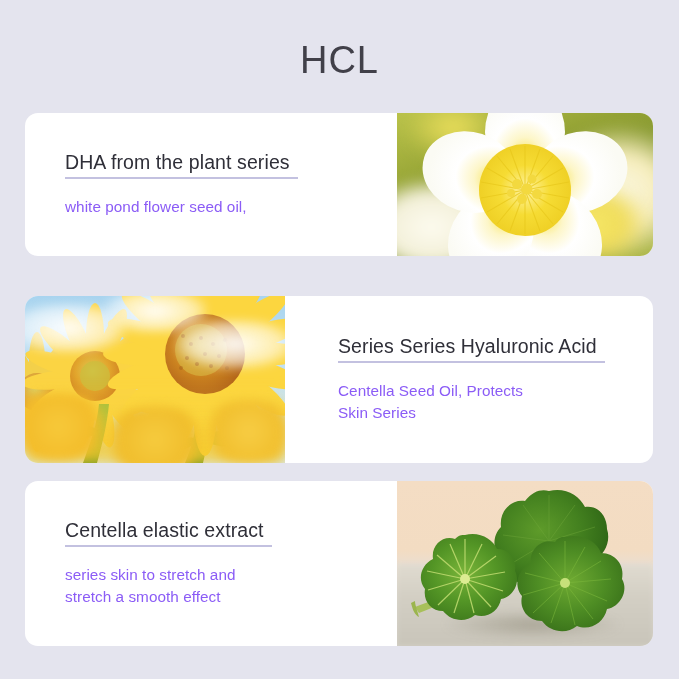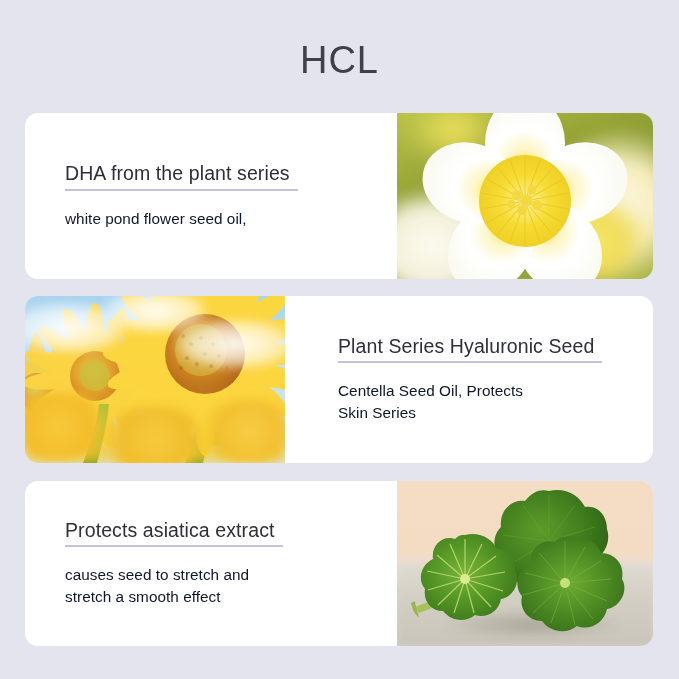--- a/index.html
+++ b/index.html
@@ -38,21 +38,21 @@
     left: 25px;
     width: 628px;
     background: #ffffff;
     border-radius: 13px;
     overflow: hidden;
     display: flex;
     flex-direction: row;
   }
   .card.reverse { flex-direction: row-reverse; }
 
-  #card-1 { top: 113px; height: 166px; }
+  #card-1 { top: 113px; height: 143px; }
   #card-2 { top: 296px; height: 167px; }
   #card-3 { top: 481px; height: 165px; }
 
   .card-text {
     flex: 0 0 372px;
     box-sizing: border-box;
     padding: 0 22px 0 40px;
     display: flex;
     flex-direction: column;
     justify-content: center;
@@ -71,21 +71,21 @@
     white-space: nowrap;
     align-self: flex-start;
     border-bottom: 2.5px solid #c3c1e0;
     padding-bottom: 3px;
     padding-right: 8px;
     margin-bottom: 17px;
   }
   .card-body {
     font-size: 15.3px;
     font-weight: 400;
-    color: #0f172a;
+    color: #8b5cf6;
     line-height: 1.42;
     letter-spacing: 0.05px;
   }
   .card-body-line { display: block; white-space: nowrap; }
 
   .card-image {
     flex: 1 1 auto;
     position: relative;
     overflow: hidden;
   }
@@ -216,21 +216,21 @@
             <circle cx="-14" cy="3" r="4"></circle>
               <circle cx="2" cy="-1" r="5.5"></circle>
           </g>
         </g>
       </svg>
     </div>
   </div>
 
   <div class="card reverse" id="card-2">
     <div class="card-text">
-      <div class="card-heading">Plant Series Hyaluronic Seed</div>
+      <div class="card-heading">Series Series Hyaluronic Acid</div>
       <div class="card-body">
         <span class="card-body-line">Centella Seed Oil, Protects</span>
         <span class="card-body-line">Skin Series</span>
       </div>
     </div>
     <div class="card-image img-sunflower" style="flex:0 0 260px;">
       <div class="sf-cloud" style="left:-6%;top:4%;width:45%;height:30%;"></div>
       <div class="sf-cloud" style="left:30%;top:-4%;width:40%;height:26%;"></div>
       <div class="sf-cloud" style="left:58%;top:14%;width:46%;height:30%;"></div>
       <div class="sf-haze"></div>
@@ -342,23 +342,23 @@
             <circle cx="-22" cy="-18" r="2"></circle>
               <circle cx="-24" cy="14" r="2"></circle>
           </g>
         </g>
       </svg>
     </div>
   </div>
 
   <div class="card" id="card-3">
     <div class="card-text">
-      <div class="card-heading">Protects asiatica extract</div>
+      <div class="card-heading">Centella elastic extract</div>
       <div class="card-body">
-        <span class="card-body-line">causes seed to stretch and</span>
+        <span class="card-body-line">series skin to stretch and</span>
         <span class="card-body-line">stretch a smooth effect</span>
       </div>
     </div>
     <div class="card-image img-centella">
       <div class="ct-ground"></div>
       <div class="ct-shadow"></div>
       <svg class="ct-leaves" viewBox="0 0 256 165" preserveAspectRatio="none">
         <defs>
           <radialGradient id="leafA" cx="40%" cy="40%" r="65%">
             <stop offset="0%" stop-color="#5e9b2a"></stop>

